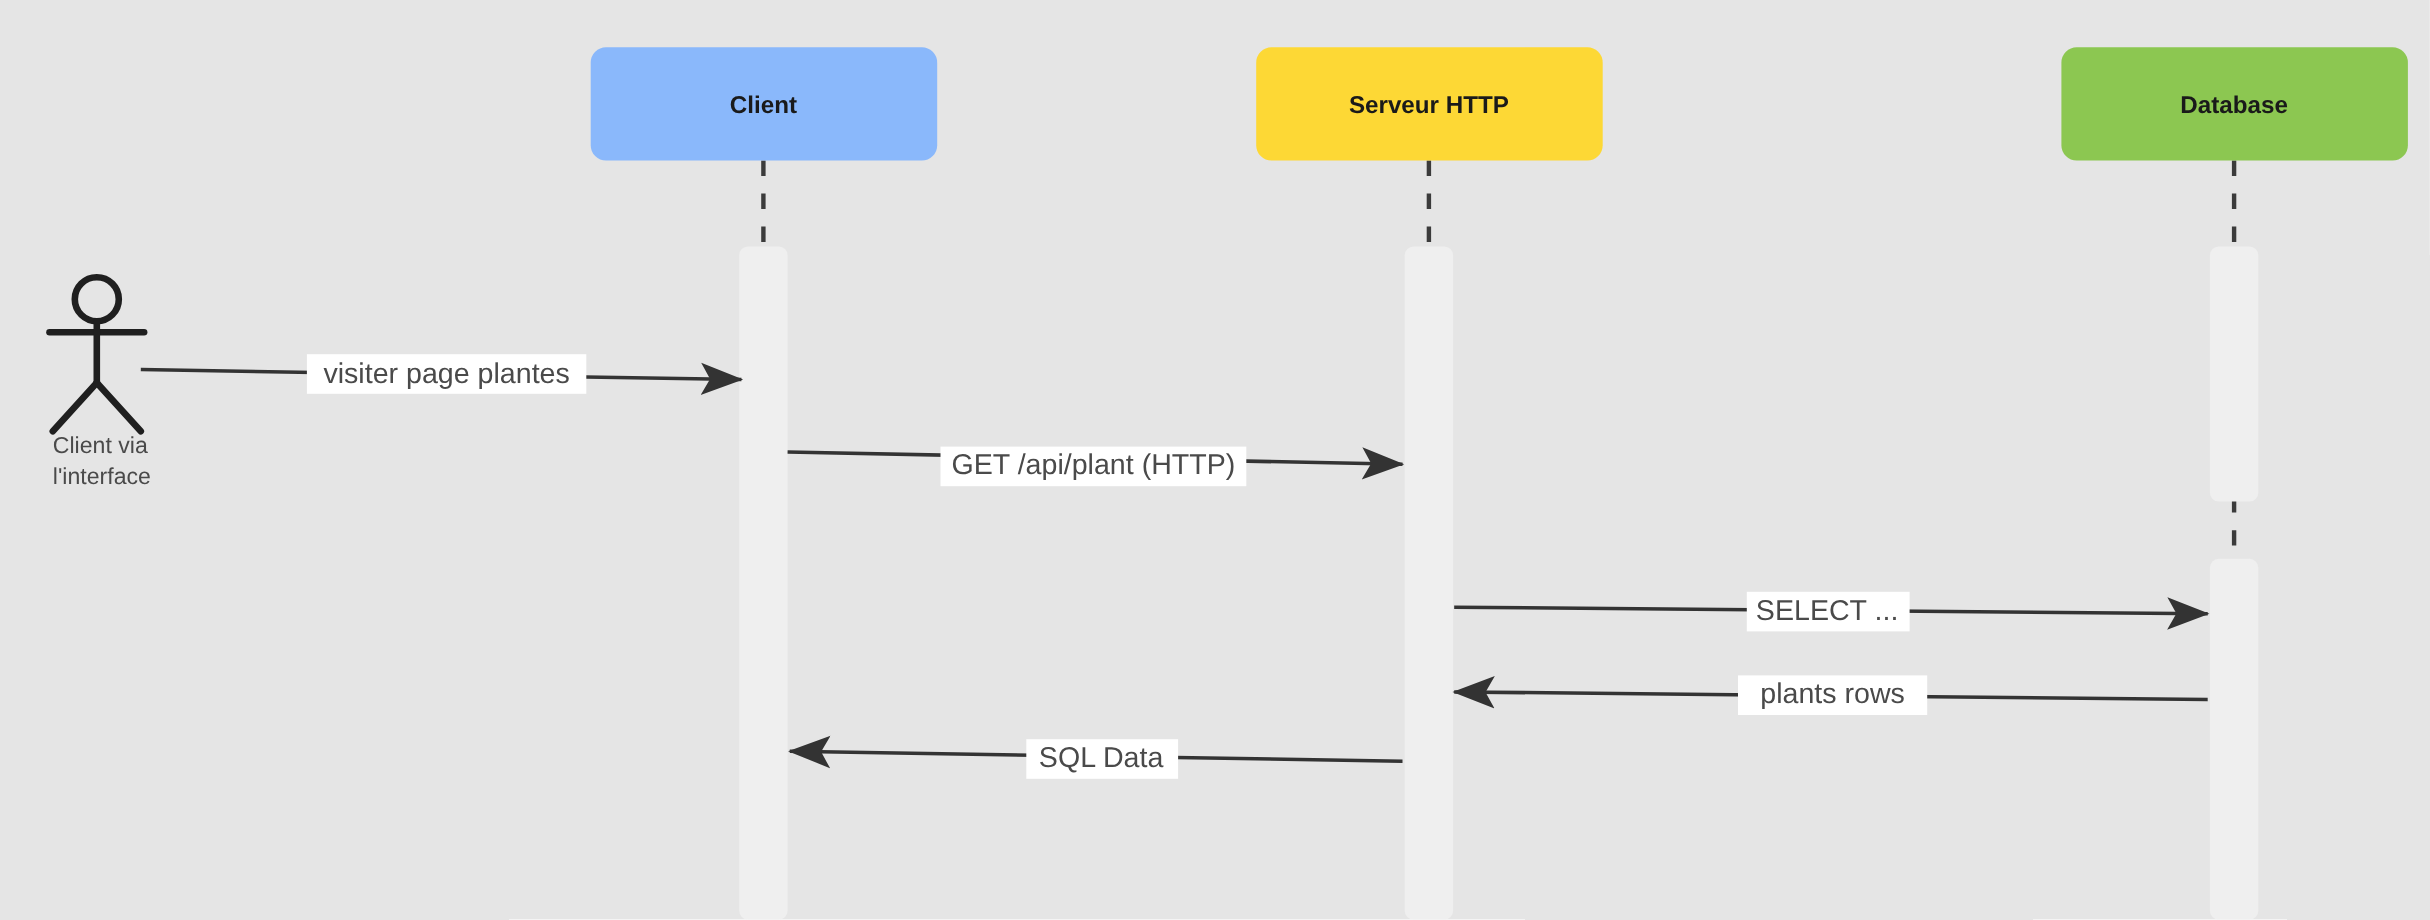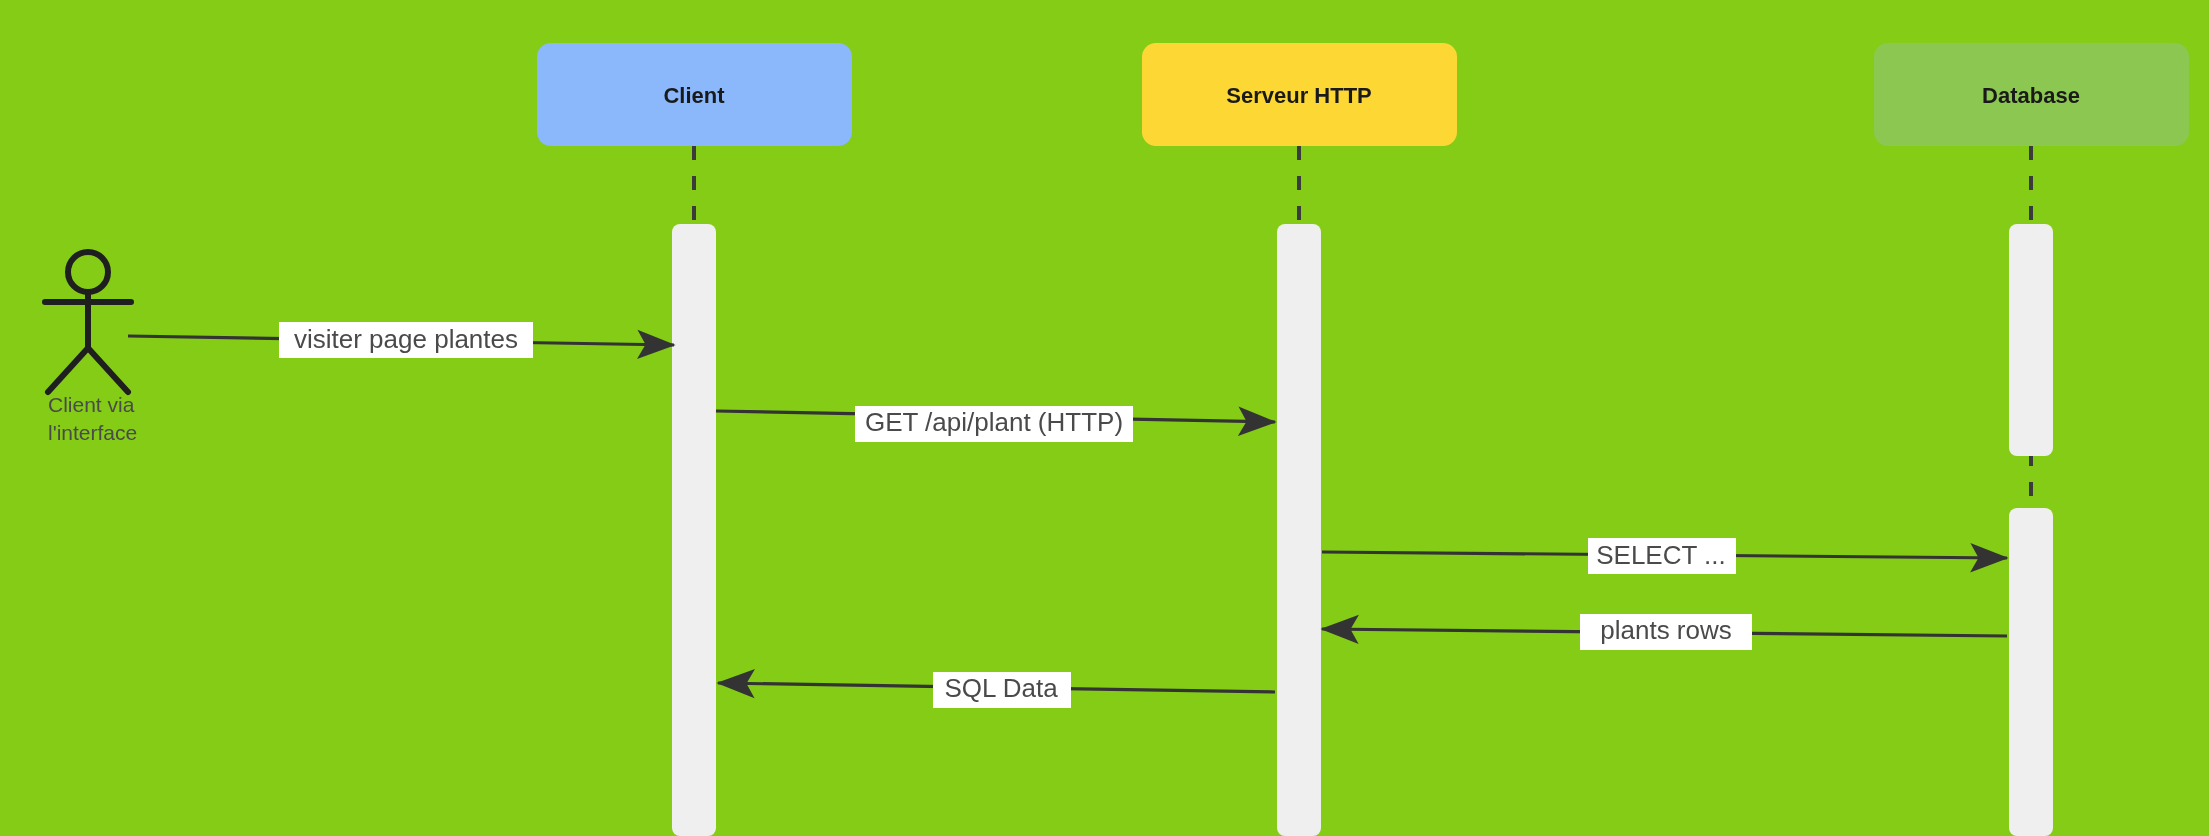--- a/index.html
+++ b/index.html
@@ -8,21 +8,21 @@
     padding: 0;
     background: #ffffff;
   }
   body {
     font-family: "Liberation Sans", sans-serif;
   }
   #canvas {
     position: relative;
     width: 2209px;
     height: 836px;
-    background: #84cc16;
+    background: #e5e5e5;
     overflow: hidden;
   }
   #diagram-svg {
     position: absolute;
     left: 0;
     top: 0;
     width: 2209px;
     height: 836px;
     display: block;
   }

